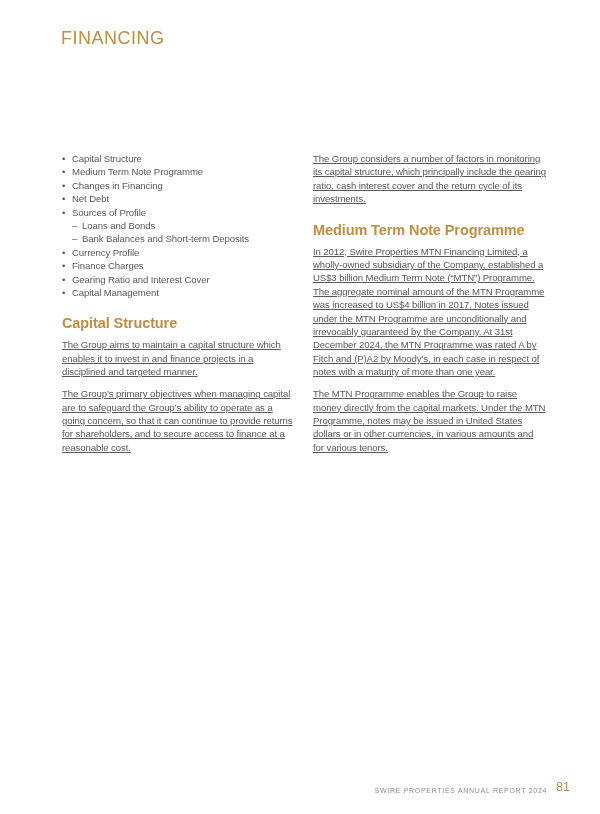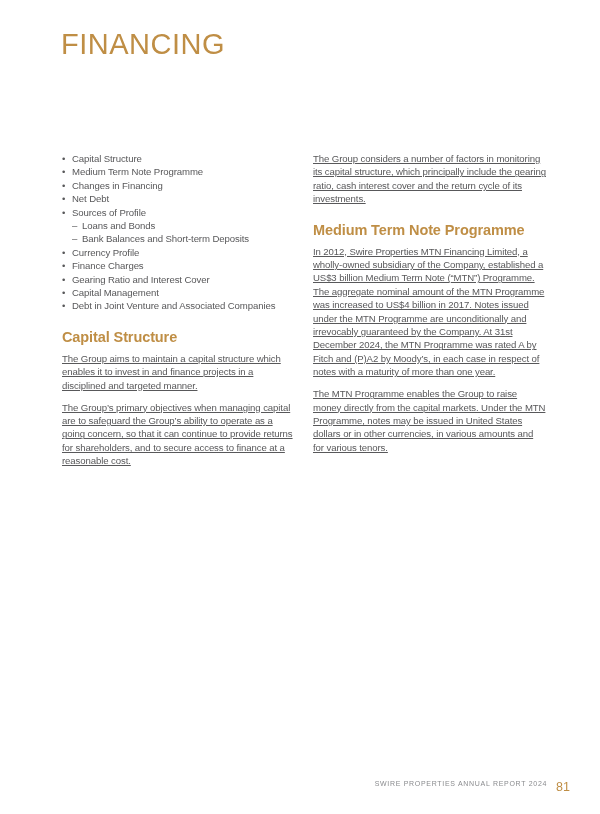--- a/index.html
+++ b/index.html
@@ -15,21 +15,21 @@
     font-family: "Liberation Sans", sans-serif;
     position: relative;
     overflow: hidden;
   }
   .page { position: absolute; inset: 0; }
 
   .page-title {
     position: absolute;
     left: 61px; top: 28px;
     margin: 0;
-    font-size: 29px;
+    font-size: 18px;
     font-weight: 500;
     letter-spacing: 0.5px;
     color: var(--accent-gold);
   }
 
   .columns {
     position: absolute;
     left: 62px; top: 152px;
     width: 484px;
     display: grid;
@@ -83,21 +83,21 @@
     line-height: 13.4px;
     letter-spacing: -0.1px;
     color: var(--body-text);
     text-decoration: underline;
   }
 
   .page-footer {
     position: absolute;
     right: 30px; bottom: 20px;
     display: flex;
-    align-items: flex-start;
+    align-items: flex-end;
     gap: 9px;
   }
   .footer-report-name {
     font-size: 7px;
     letter-spacing: 0.7px;
     text-transform: uppercase;
     color: var(--footer-text);
   }
   .footer-page-number {
     font-size: 12.5px;
@@ -119,21 +119,20 @@
         <li class="toc-item">Medium Term Note Programme</li>
         <li class="toc-item">Changes in Financing</li>
         <li class="toc-item">Net Debt</li>
         <li class="toc-item">Sources of Profile</li>
         <li class="toc-subitem">Loans and Bonds</li>
         <li class="toc-subitem">Bank Balances and Short-term Deposits</li>
         <li class="toc-item">Currency Profile</li>
         <li class="toc-item">Finance Charges</li>
         <li class="toc-item">Gearing Ratio and Interest Cover</li>
         <li class="toc-item">Capital Management</li>
-        <li class="toc-item">Debt in Joint Venture and Associated Companies</li>
       </ul>
 
       <h2 class="section-heading">Capital Structure</h2>
       <p class="body-para">The Group aims to maintain a capital structure which enables it to invest in and finance projects in a disciplined and targeted manner.</p>
       <p class="body-para">The Group’s primary objectives when managing capital are to safeguard the Group’s ability to operate as a going concern, so that it can continue to provide returns for shareholders, and to secure access to finance at a reasonable cost.</p>
     </div>
 
     <div class="column">
       <p class="body-para">The Group considers a number of factors in monitoring its capital structure, which principally include the gearing ratio, cash interest cover and the return cycle of its investments.</p>
 

